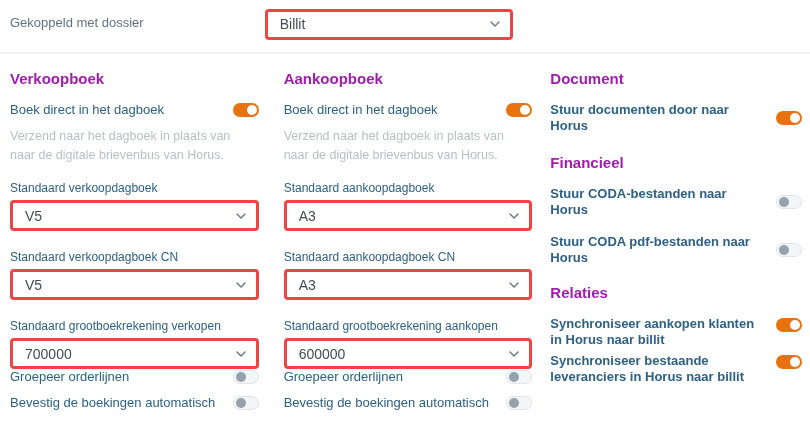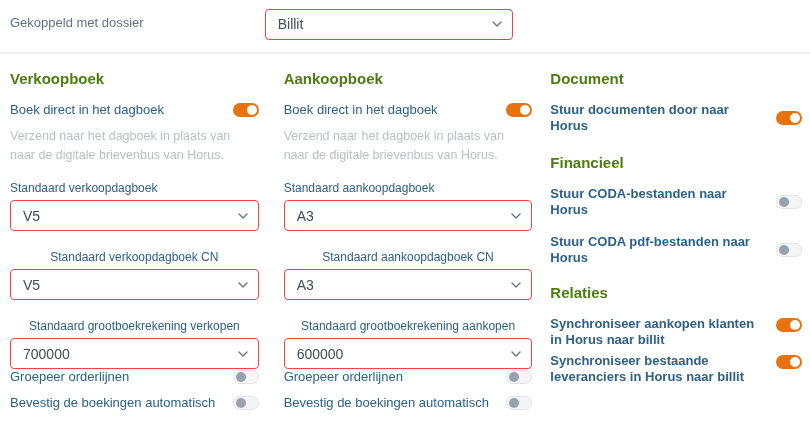--- a/index.html
+++ b/index.html
@@ -18,37 +18,37 @@
 
   
   .divider { height:2px; background:#f1f2f3; margin:8px -8px 0 -8px; }
 
   
   .cols { display:flex; align-items:flex-start; }
   .col1 { width:250px; margin-left:2px; }
   .col2 { width:250px; margin-left:25px; }
   .col3 { width:253px; margin-left:18px; }
 
-  h3.sec { color:#4d7c0f; font-size:15px; font-weight:700; line-height:16px; }
+  h3.sec { color:#a21caf; font-size:15px; font-weight:700; line-height:16px; }
   .col1 h3.sec, .col2 h3.sec, .col3 h3.sec { margin-top:17px; }
 
   .row { display:flex; justify-content:space-between; align-items:center; }
   .row .tlabel { color:#2d6186; font-size:13px; line-height:16px; }
   .row.top { align-items:flex-start; }
   .row.top .toggle { margin-top:2px; flex:none; }
 
   .direct-row { margin-top:15px; }
   .help { color:#b8bfc6; font-size:12.5px; line-height:19px; margin-top:9px; }
 
   .field { margin-top:16px; }
-  .field + .field { margin-top:19px;text-align:center; }
+  .field + .field { margin-top:19px; }
   .flabel { color:#2d6186; font-size:12px; line-height:15px; display:block; }
   .select-wrap {
     margin-top:4px; height:31px; background:#fff;
-    border:1px solid #ef4444; border-radius:4px;
+    border:3px solid #ef4444; border-radius:4px;
     display:flex; align-items:center; justify-content:space-between;
     padding:0 10px 0 12px; cursor:pointer;
   }
   .select-wrap .val { color:#434b53; font-size:14px; }
   .chev { display:flex; align-items:center; }
 
   .toggles { }
   .toggles .row + .row { margin-top:10px; }
 
   

